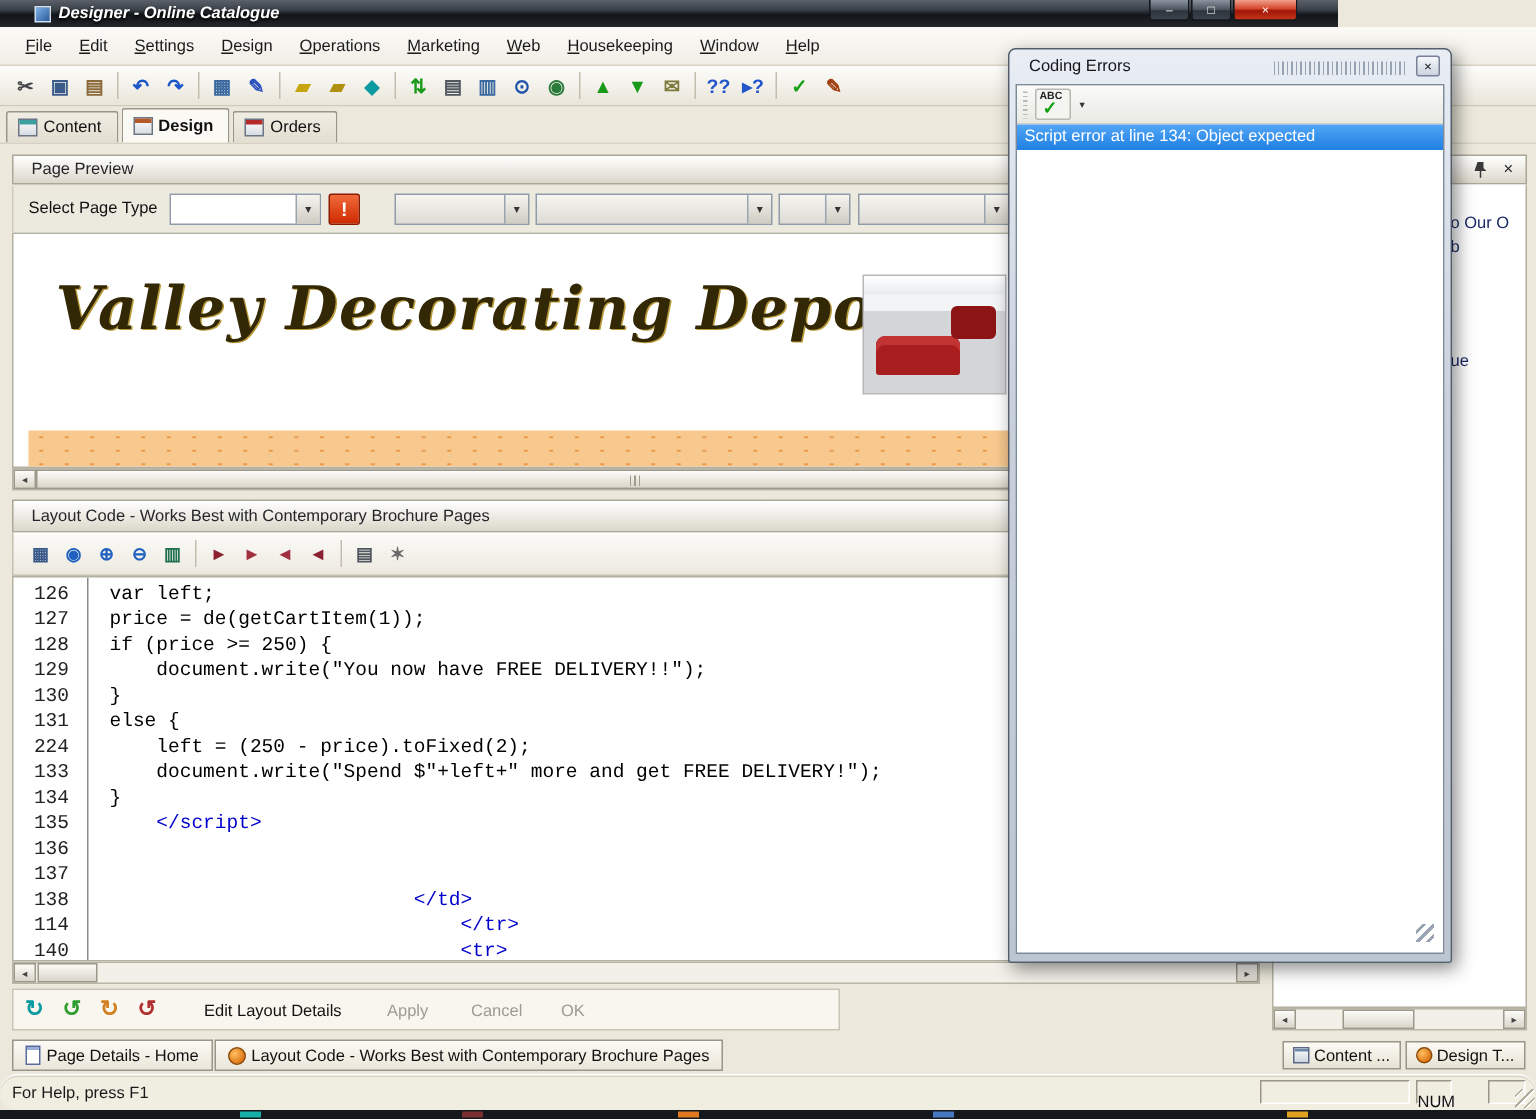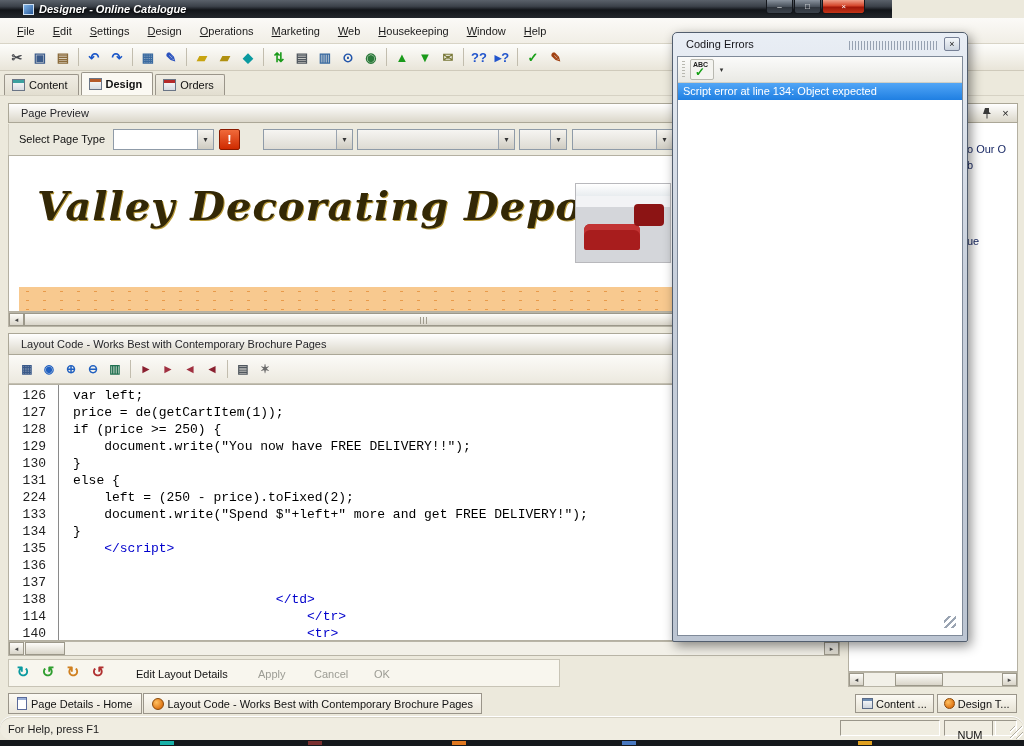--- a/index.html
+++ b/index.html
@@ -134,21 +134,21 @@
     border:1px solid #9a958a;white-space:nowrap;}
   .rp-ico.content{width:11px;height:11px;background:linear-gradient(#fdfdfd,#cdd4dc);border:1px solid #5a6a86;box-shadow:inset 0 2px 0 #6a8ab0;display:inline-block;}
   .rp-ico.design{width:11px;height:11px;background:radial-gradient(circle at 35% 35%,#ffc060,#e07818 70%);border:1px solid #8a4808;border-radius:50%;display:inline-block;}
 
   
   .statusbar{position:absolute;left:0;top:716px;width:1024px;height:24px;background:#f0ede1;
     box-shadow:inset 0 1px 0 #ffffff,inset 0 2px 0 #d8d4c6;border-radius:12px;}
   .sb-text{position:absolute;left:8px;top:7px;color:#1a1a1a;}
   .sb-pane{position:absolute;top:4px;height:16px;border:1px solid;border-color:#9a968a #ffffff #ffffff #9a968a;}
   #sb-pane1{left:840px;width:100px;}
-  #sb-pane2{left:944px;width:52px;text-align:center;padding-top:8px;}
+  #sb-pane2{left:944px;width:24px;text-align:center;padding-top:8px;}
   #sb-pane3{left:992px;width:25px;}
   .sb-grip{position:absolute;right:1px;bottom:1px;width:13px;height:13px;
     background:repeating-linear-gradient(135deg,rgba(0,0,0,0) 0 3px,#b0ac9e 3px 4px,#fff 4px 5px);}
   .taskbar{position:absolute;left:0;top:740px;width:1024px;height:6px;background:#15181c;}
   .tk{position:absolute;top:1px;height:4px;width:14px;}
 
   
   .ce-window{position:absolute;left:672px;top:32px;width:296px;height:610px;z-index:50;
     background:linear-gradient(180deg,#e9eef5,#c8d0dc 40%,#bcc5d2);
     border:1px solid #525e6e;border-radius:5px 5px 2px 2px;box-shadow:3px 4px 12px rgba(0,0,0,.45);}

